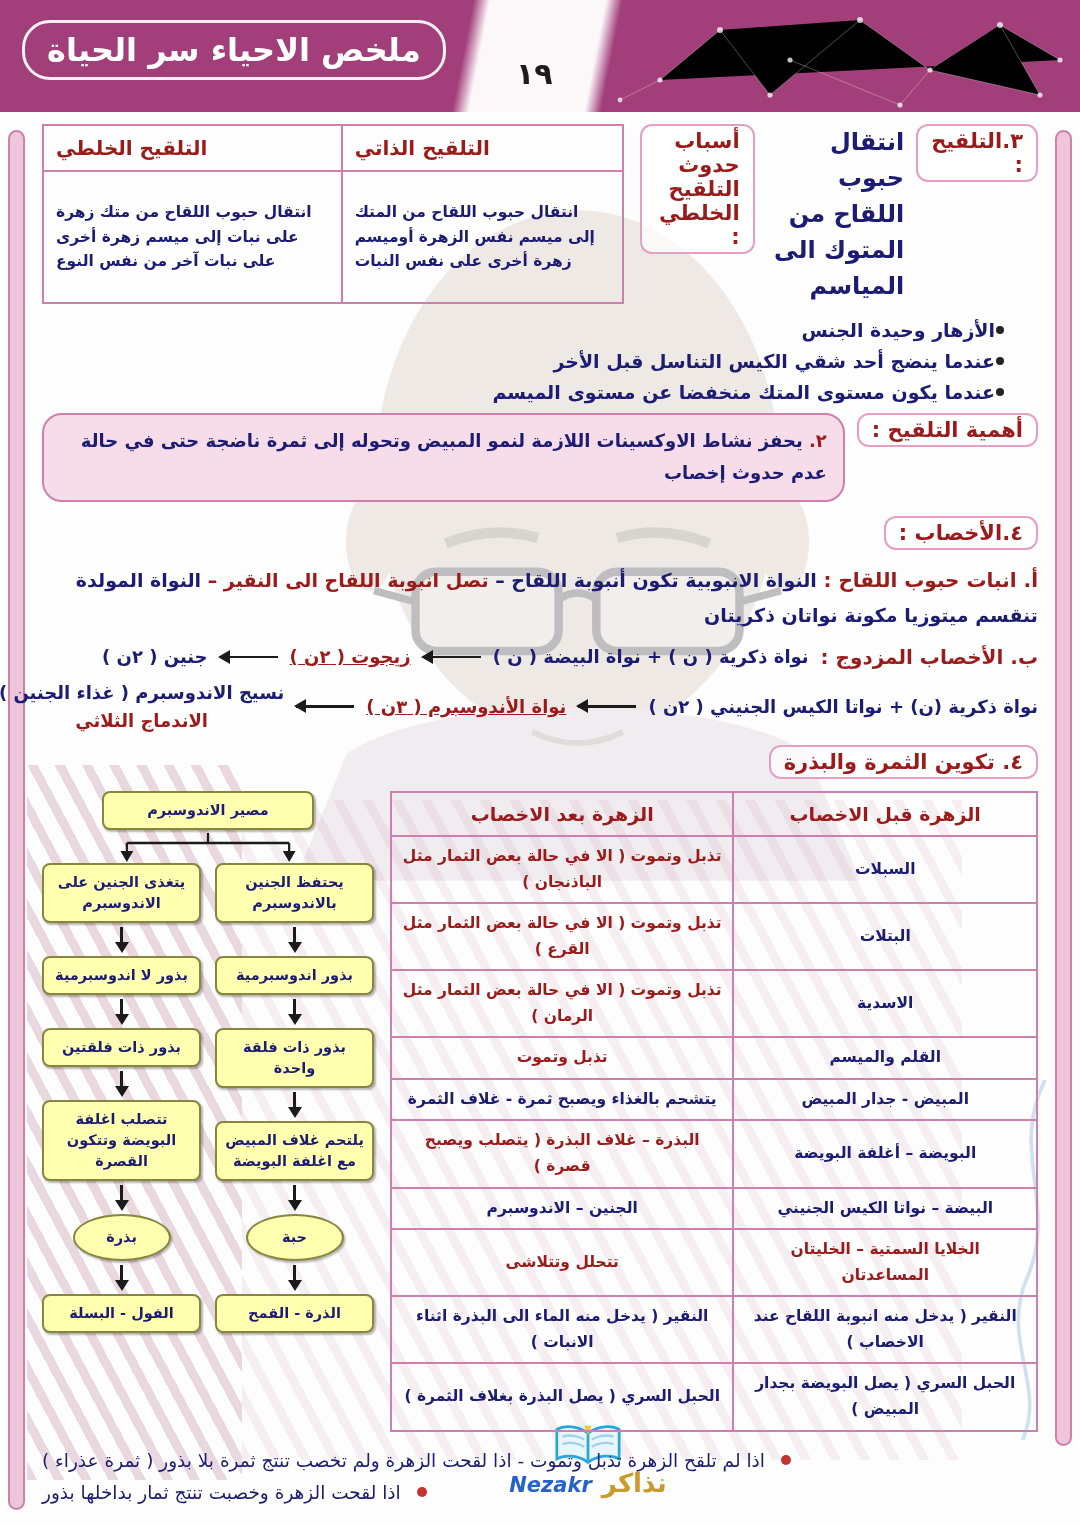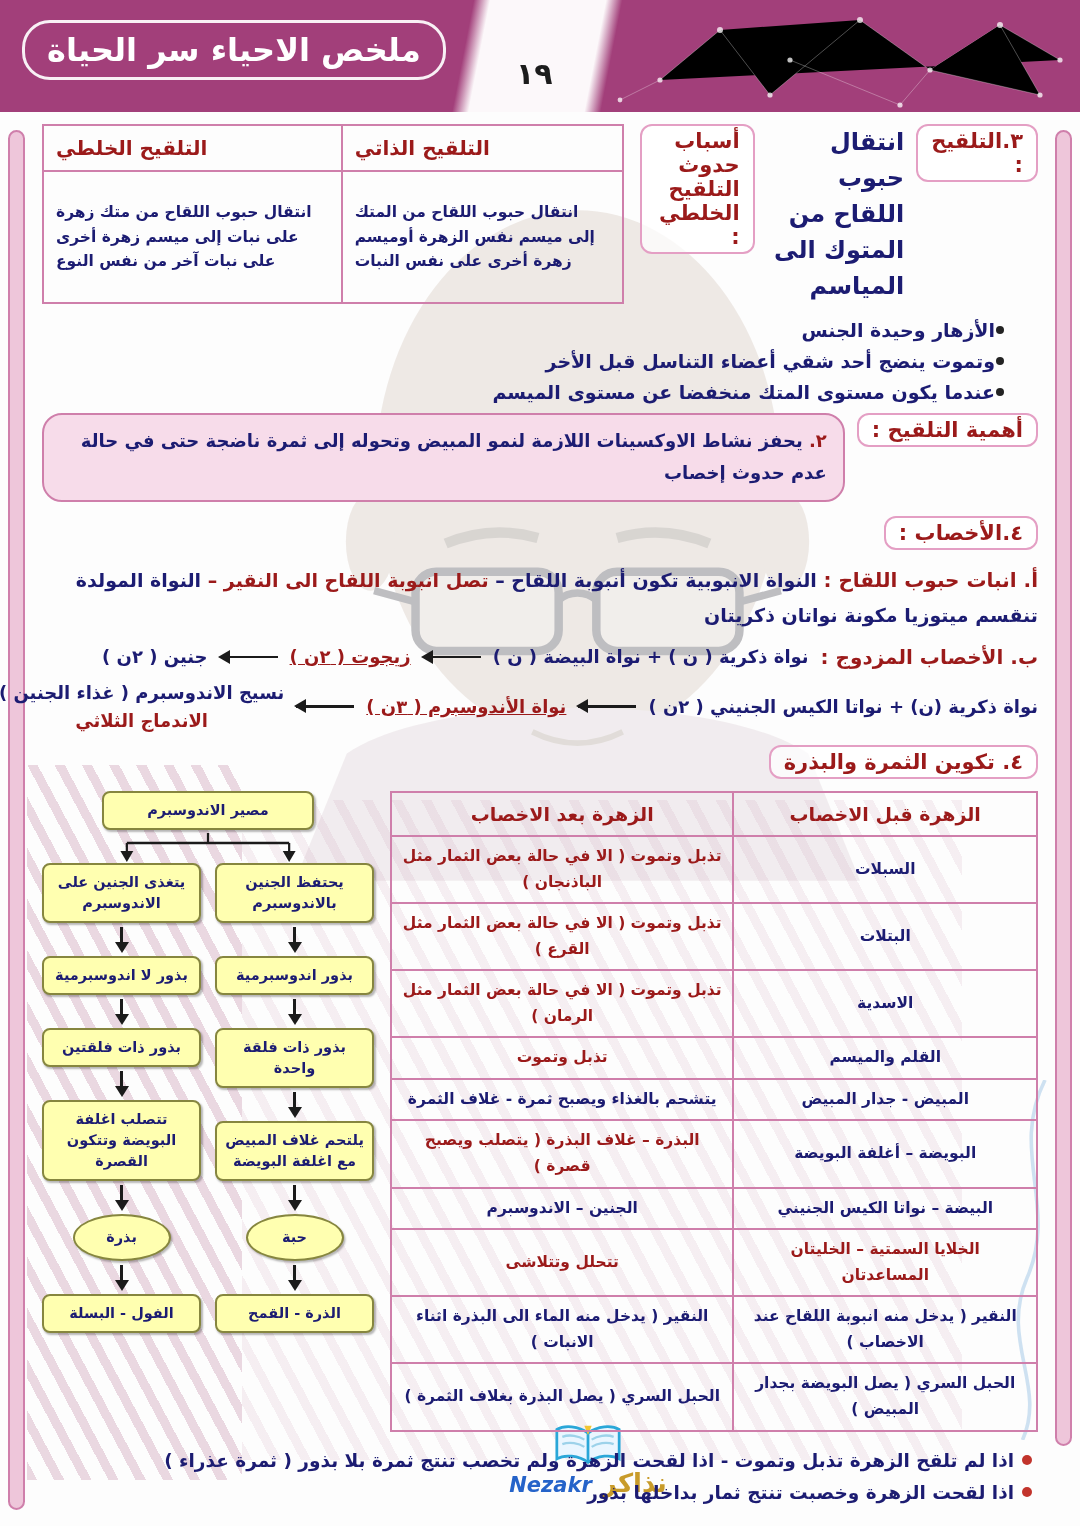--- a/index.html
+++ b/index.html
@@ -79,21 +79,21 @@
   .fc-conn { width:100%; height:30px; margin-top:3px; }
   .fc-cols { display:flex; gap:14px; width:100%; }
   .fc-col { flex:1; display:flex; flex-direction:column; align-items:center; }
   .fc-col .ybox { width:100%; }
   .fc-col .ellipse { width:98px; border-radius:50%; padding:11px 6px; }
   .varrow { width:2.5px; height:17px; background:#1b1b1b; position:relative; margin:4px 0 12px; }
   .varrow::after { content:""; position:absolute; left:-5.5px; bottom:-9px; border-left:7px solid transparent;
     border-right:7px solid transparent; border-top:11px solid #1b1b1b; }
 
   .notes { margin:18px 6px 0 0; position:relative; z-index:3; }
-  .notes p { display:flex; align-items:center; gap:8px; color:var(--navy,#1c1c72); font-weight:bold; font-size:18.5px; margin-bottom:11px; }
+  .notes p { display:flex; align-items:center; gap:16px; color:var(--navy,#1c1c72); font-weight:normal; font-size:18.5px; margin-bottom:11px;justify-content:flex-end; }
   .rdot { width:10px; height:10px; border-radius:50%; background:#c2342c; flex:0 0 auto; }
 
   .logo { position:absolute; left:478px; top:1424px; width:220px; display:flex; flex-direction:column; align-items:center; z-index:1; }
   .logo-words { display:flex; gap:10px; align-items:baseline; direction:rtl; }
   .logo-ar { color:#c89b2a; font-size:26px; font-weight:bold; }
   .logo-en { color:#2563c9; font-size:21px; font-weight:bold; font-style:italic; }
 </style>
 </head>
 <body>
 
@@ -168,21 +168,21 @@
         </table>
     </div>
 
     <ul class="causes">
       <li>
           <span class="bdot"></span>
           <span>الأزهار وحيدة الجنس</span>
         </li>
       <li>
           <span class="bdot"></span>
-          <span>وتموت ينضج أحد شقي أعضاء التناسل قبل الأخر</span>
+          <span>عندما ينضج أحد شقي الكيس التناسل قبل الأخر</span>
         </li>
       <li>
           <span class="bdot"></span>
           <span>عندما يكون مستوى المتك منخفضا عن مستوى الميسم</span>
         </li>
     </ul>
 
     <div class="importance-row">
       <span class="hbox">أهمية التلقيح :</span>
       <div class="importance-box">

